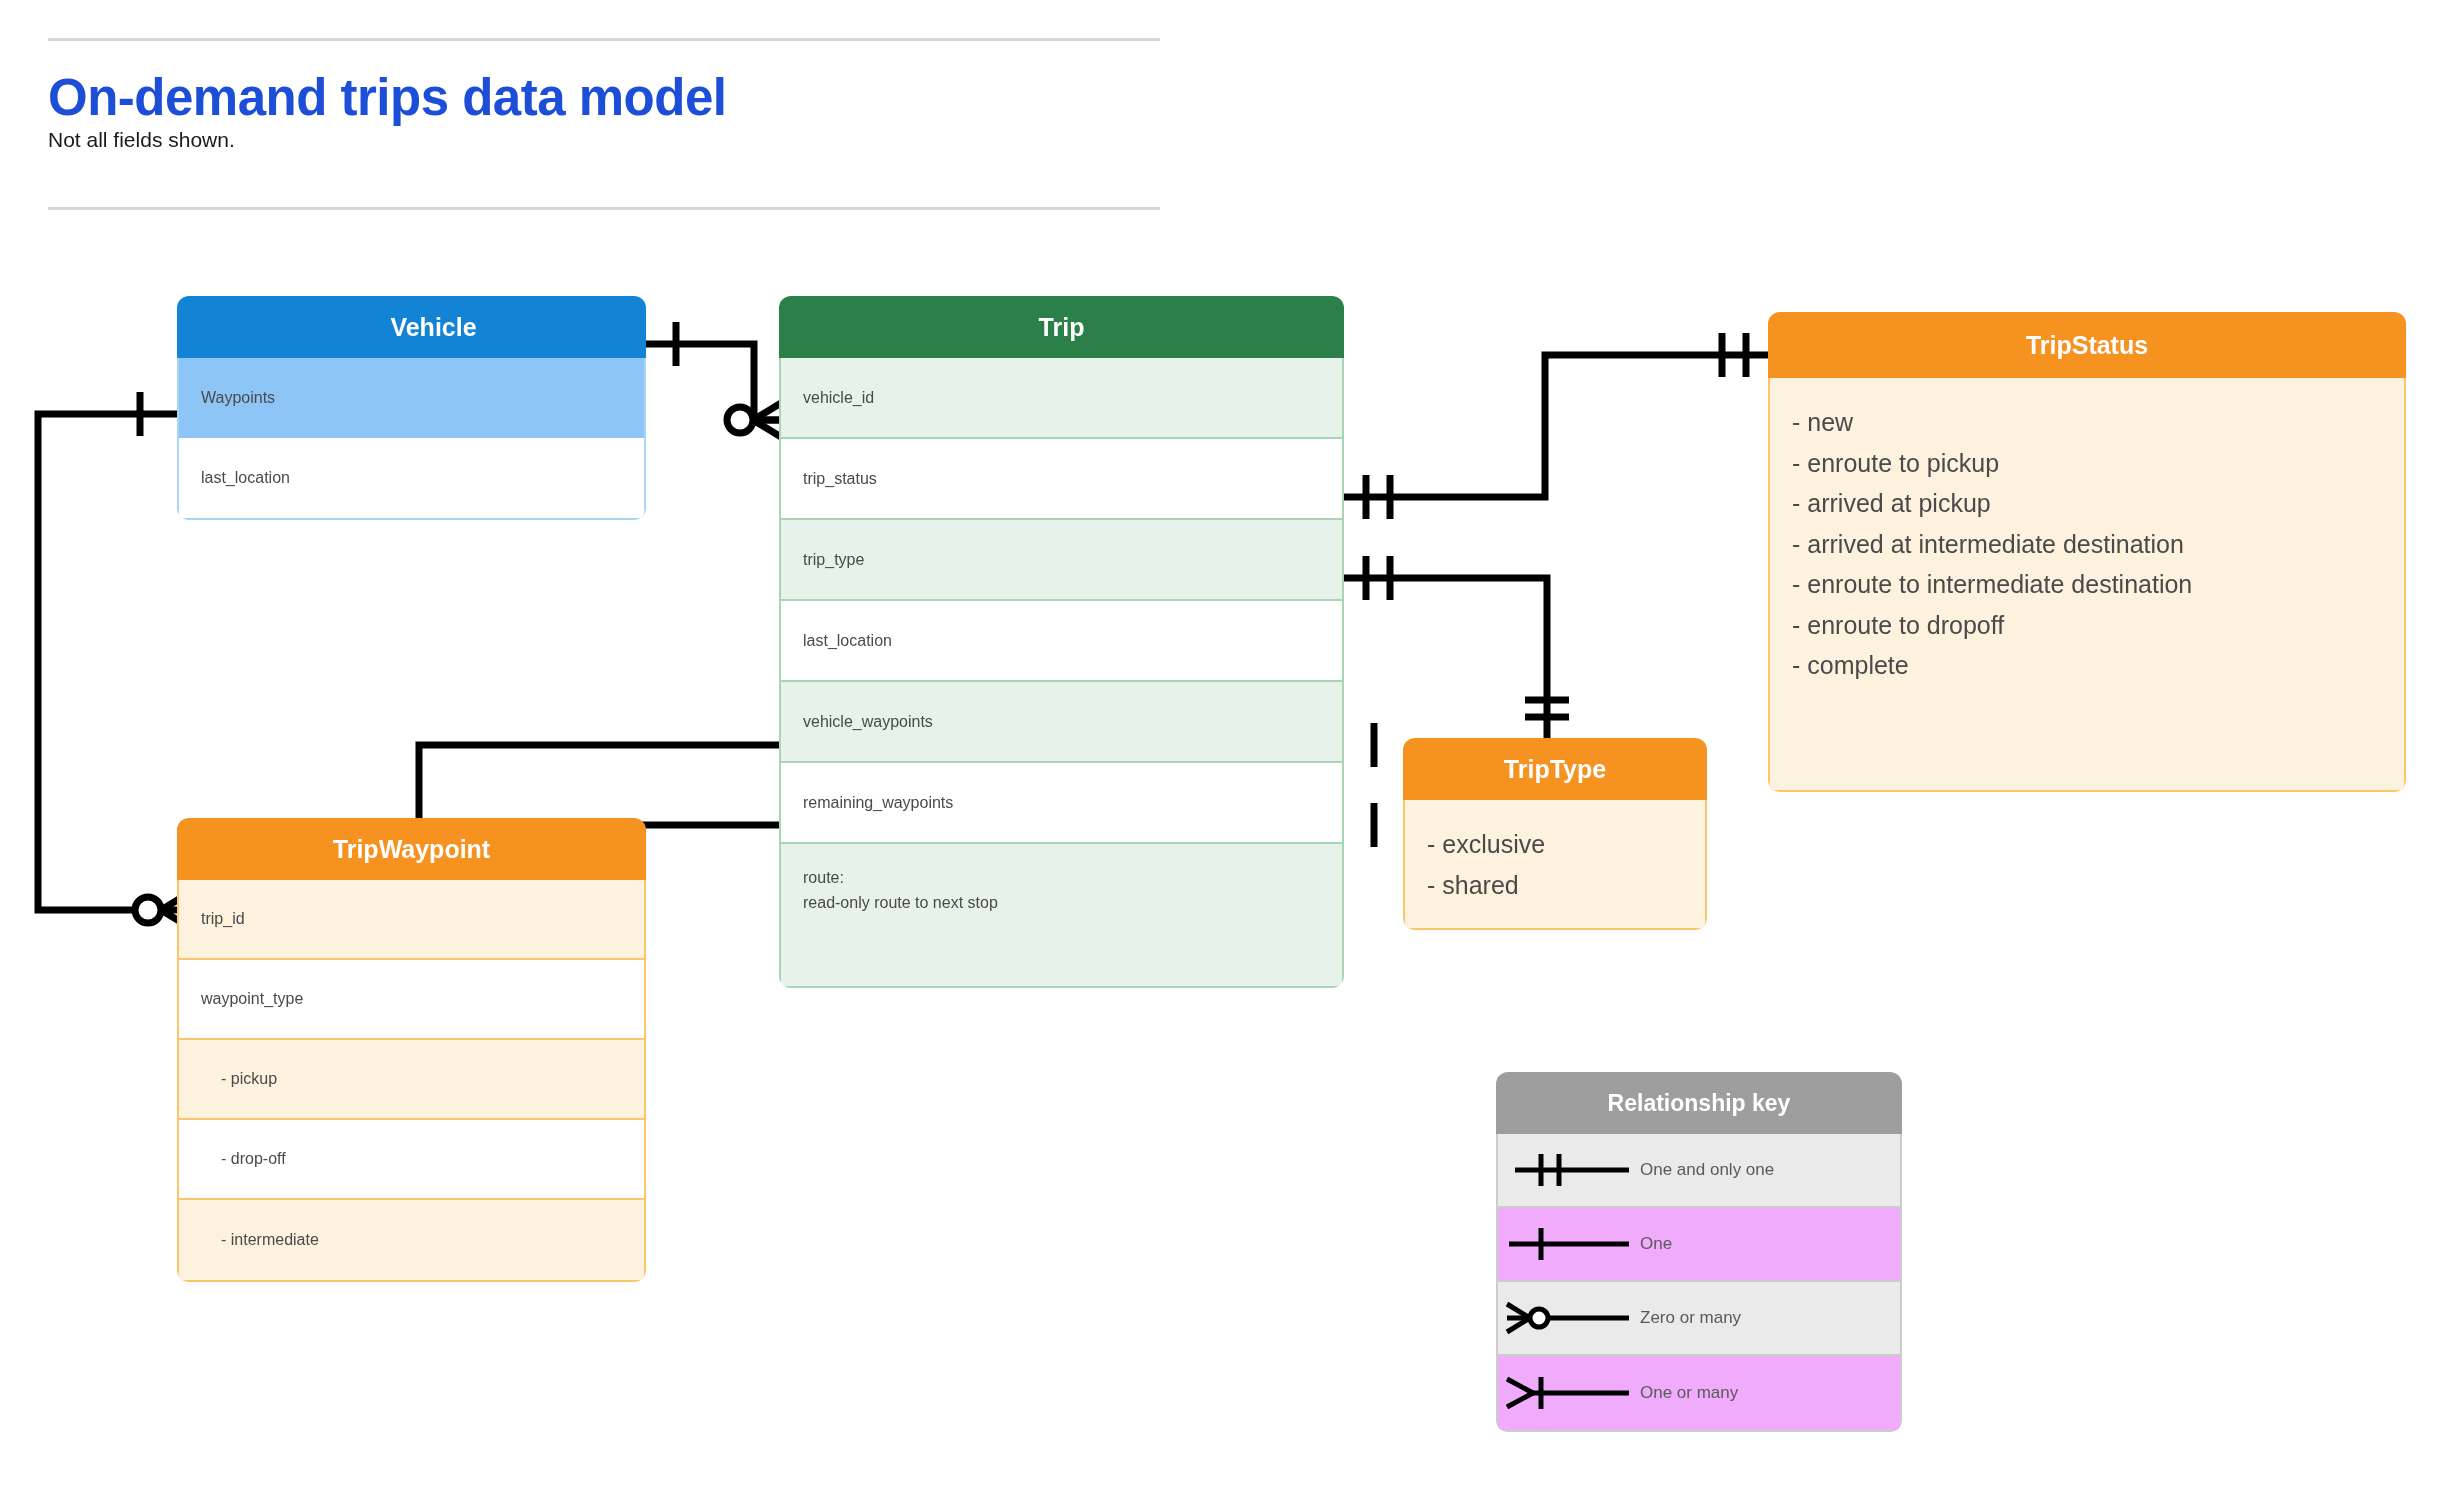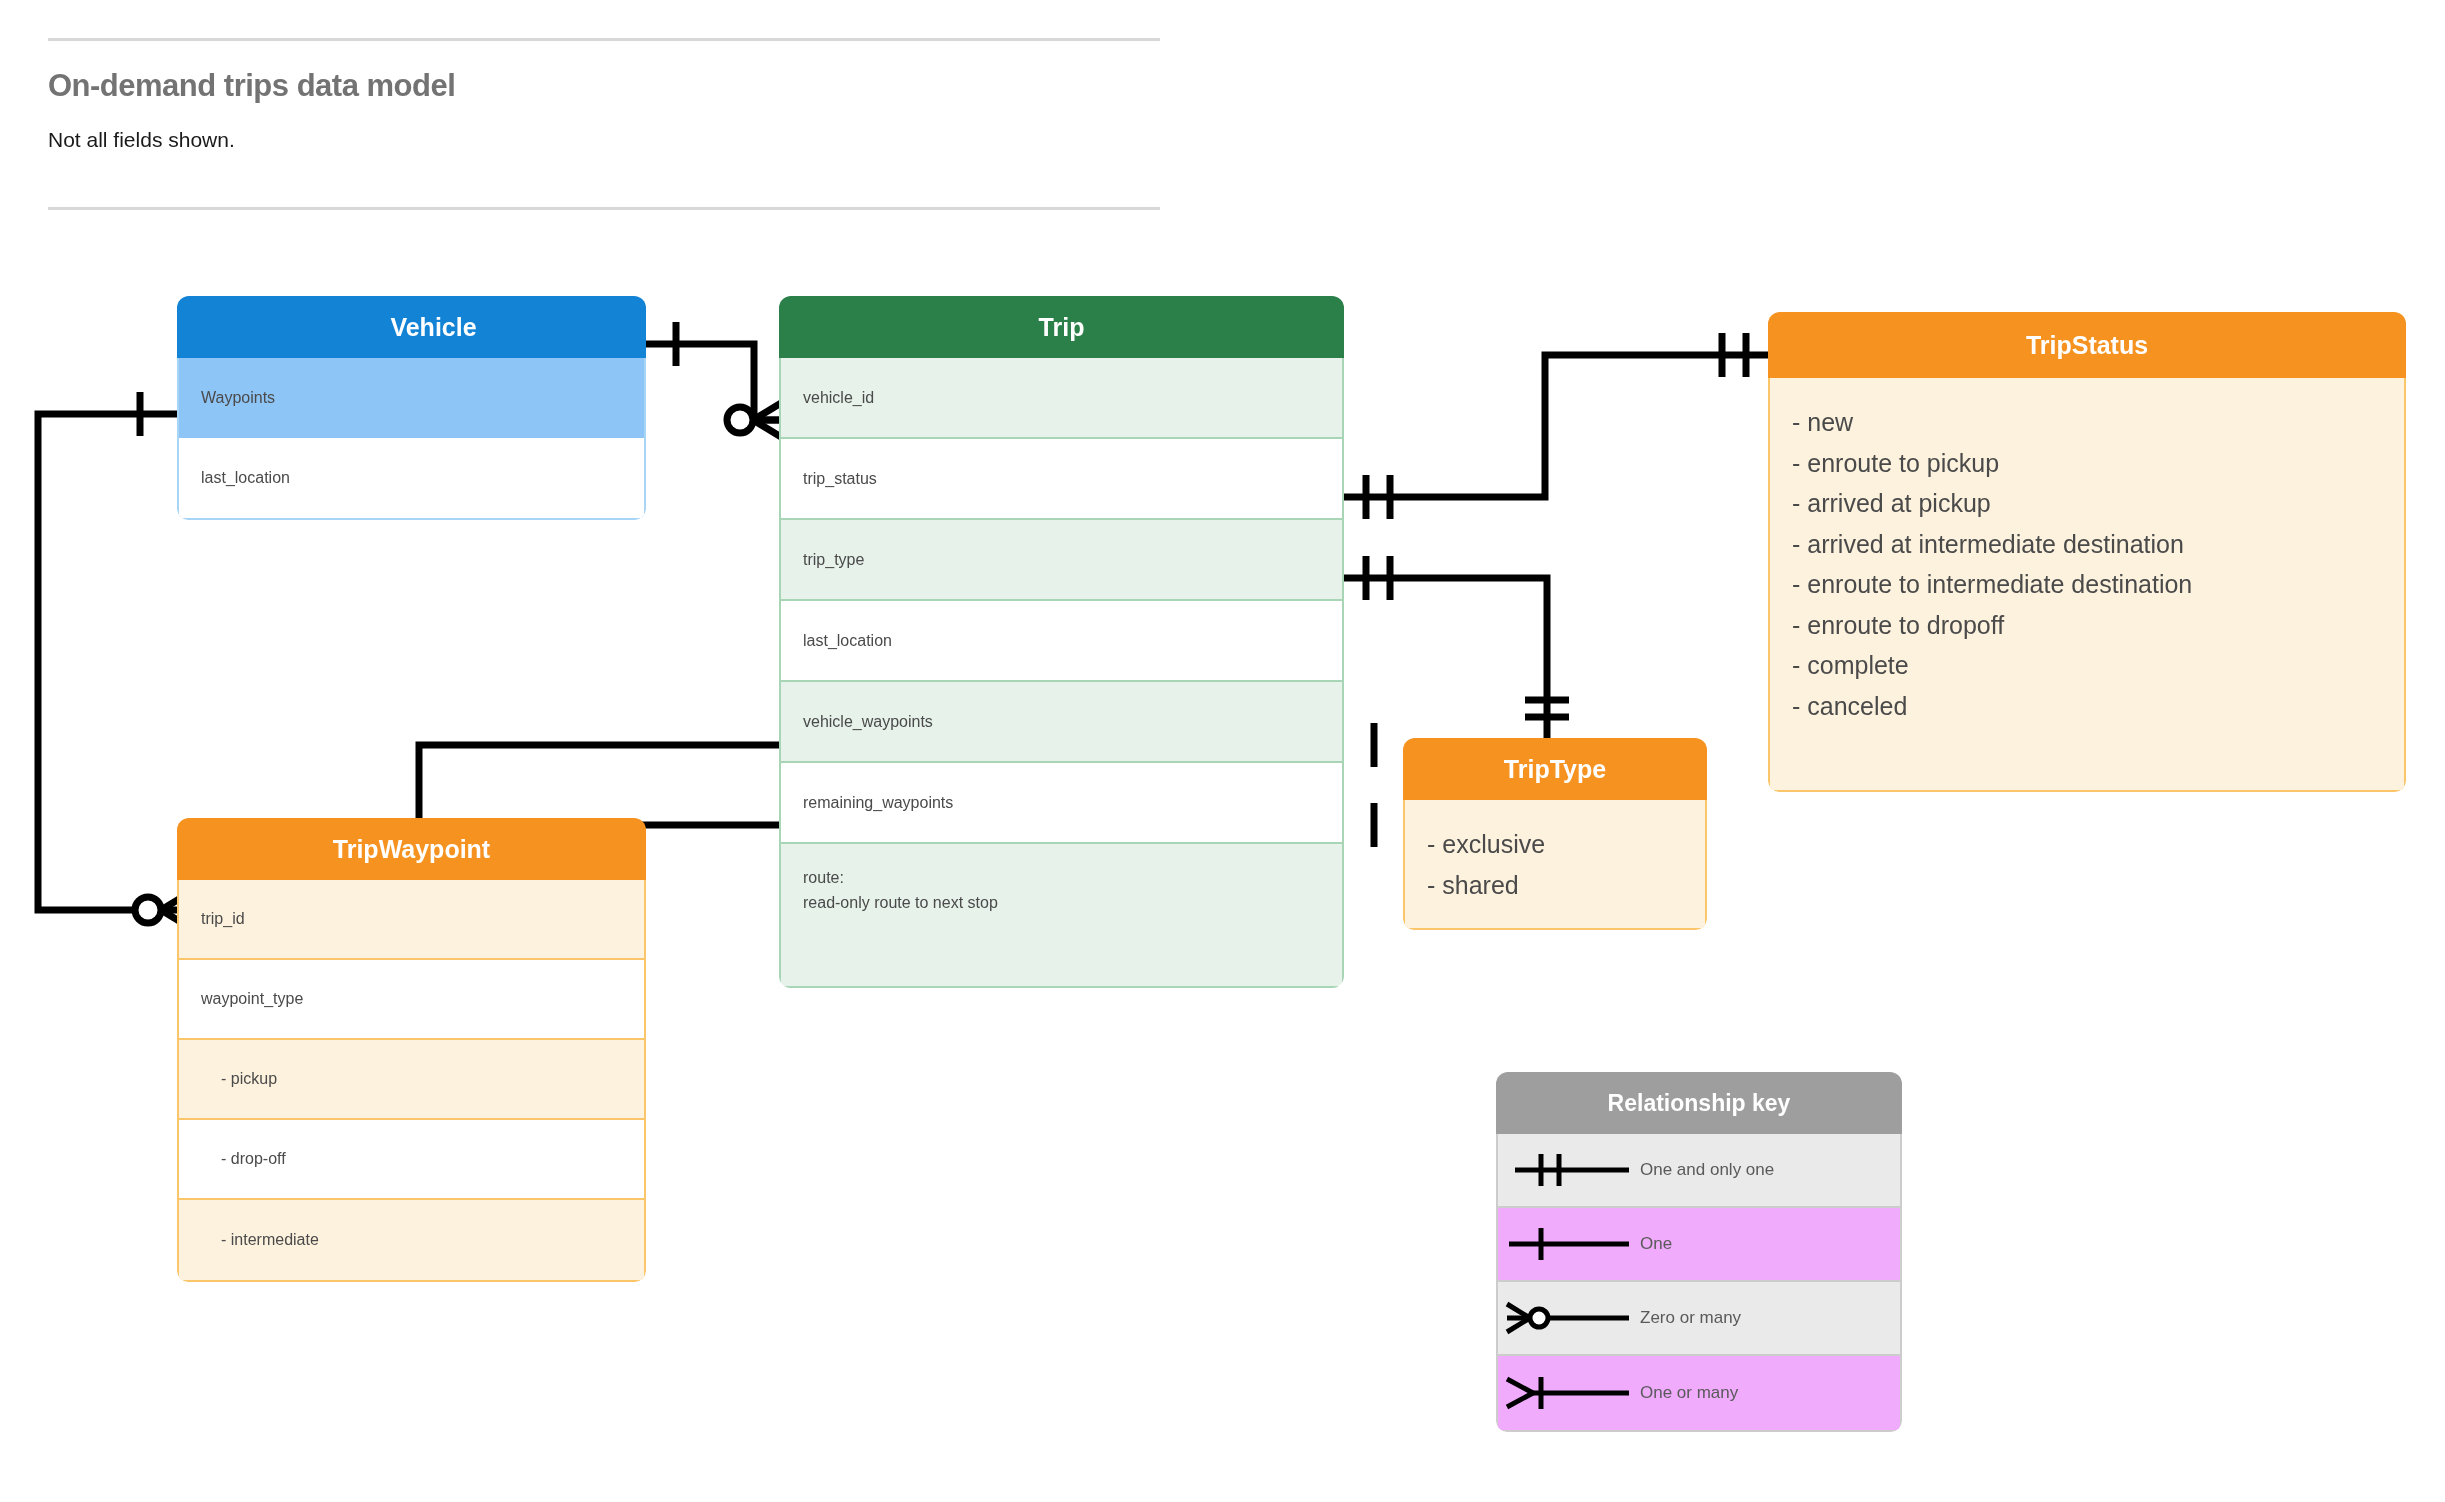--- a/index.html
+++ b/index.html
@@ -17,21 +17,21 @@
   
   #header-rule-top, #header-rule-bottom {
     position: absolute; left: 48px; width: 1112px;
     height: 3px; background: #d8d8d8;
   }
   #header-rule-top { top: 38px; }
   #header-rule-bottom { top: 207px; }
 
   #page-title {
     position: absolute; left: 48px; top: 68px;
-    font-size: 31px; font-weight: 700; color: #737373;
+    font-size: 51px; font-weight: 700; color: #1d4ed8;
     letter-spacing: -0.5px; white-space: nowrap;
   }
   #page-subtitle {
     position: absolute; left: 48px; top: 128px;
     font-size: 21px; font-weight: 400; color: #1a1a1a;
     white-space: nowrap;
   }
 
   
   .entity {
@@ -208,21 +208,20 @@
   <div class="entity-header" style="height:66px;">TripStatus</div>
   <div class="entity-body" style="border-bottom-left-radius:10px; border-bottom-right-radius:10px;">
     <div class="enum-list" style="height:412px;">
       <div>- new</div>
       <div>- enroute to pickup</div>
       <div>- arrived at pickup</div>
       <div>- arrived at intermediate destination</div>
       <div>- enroute to intermediate destination</div>
       <div>- enroute to dropoff</div>
       <div>- complete</div>
-      <div>- canceled</div>
     </div>
   </div>
 </div>
 
 <div class="entity orange triptype" style="left:1403px; top:738px; width:304px;">
   <div class="entity-header" style="height:62px;">TripType</div>
   <div class="entity-body" style="border-bottom-left-radius:10px; border-bottom-right-radius:10px;">
     <div class="enum-list" style="height:128px;">
       <div>- exclusive</div>
       <div>- shared</div>

